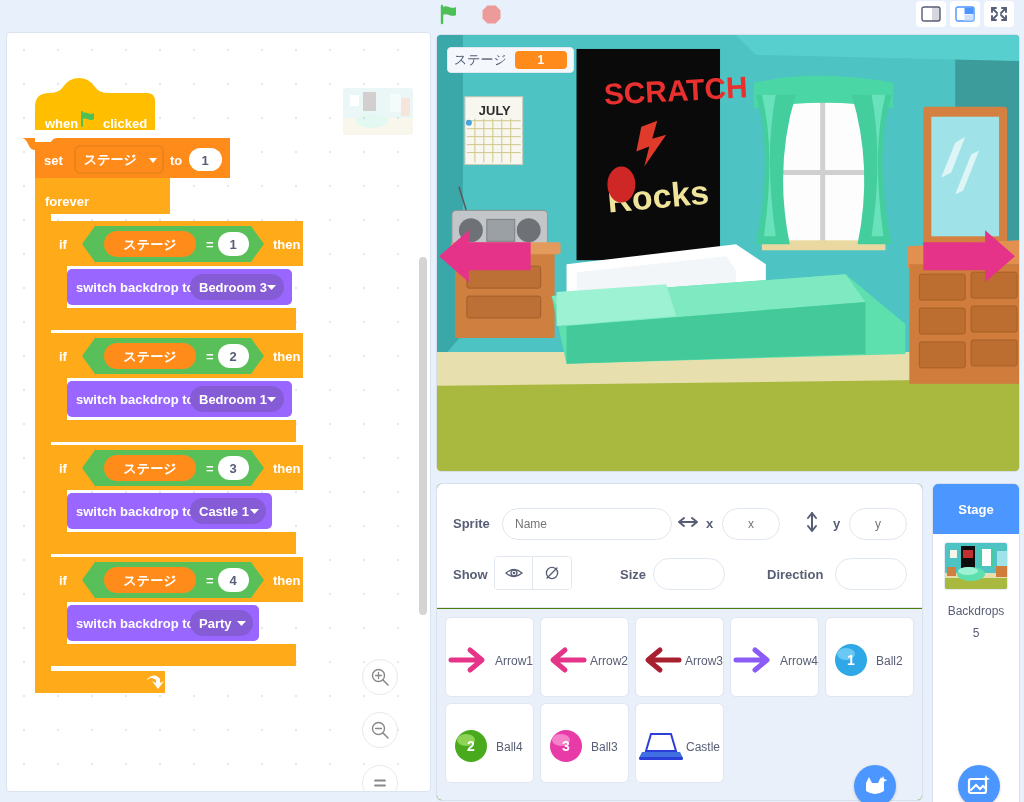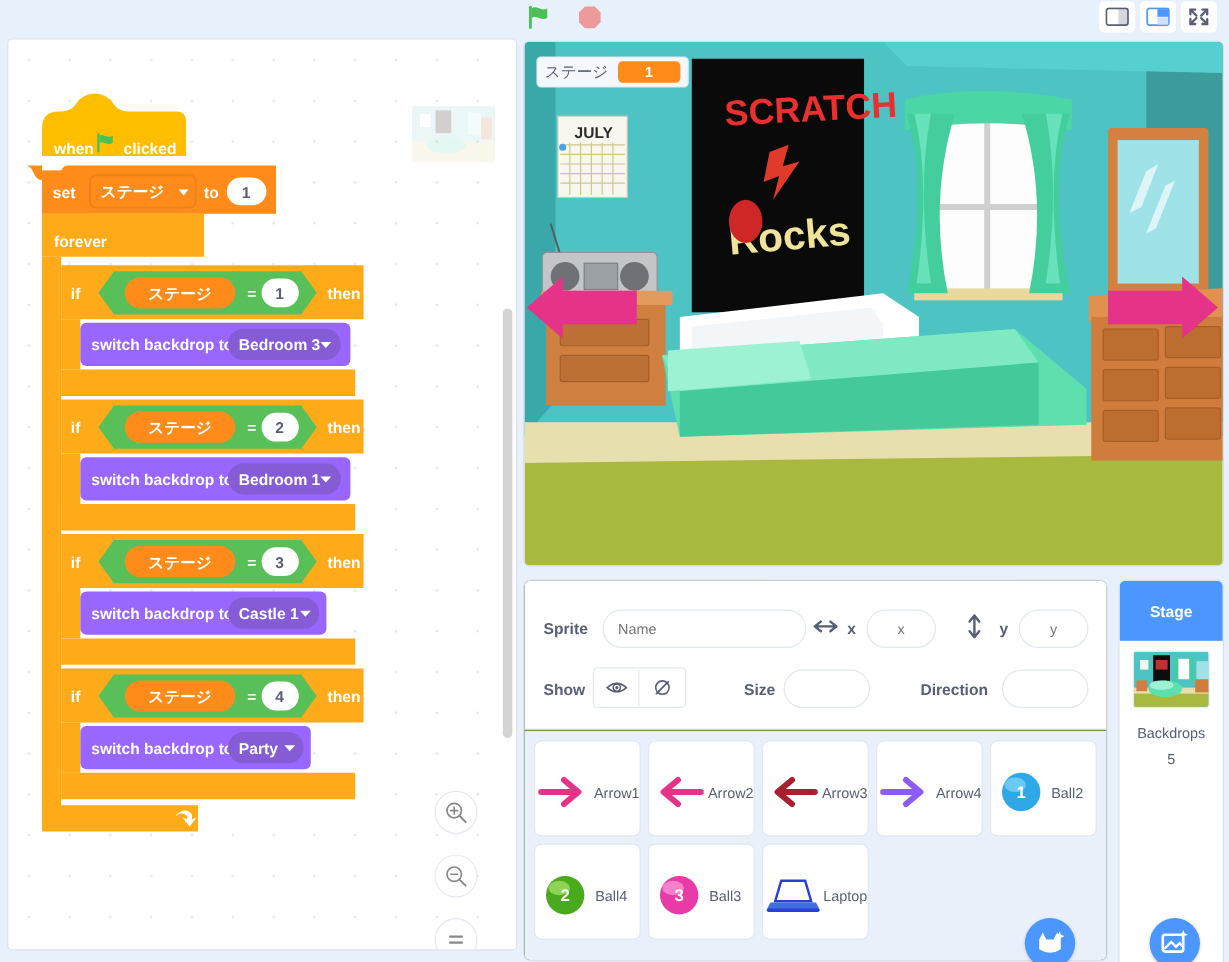--- a/index.html
+++ b/index.html
@@ -571,21 +571,21 @@
     </div>
 
     <div class="sprite-tile">
       <div class="thumb">
         <svg width="46" height="34" viewBox="0 0 46 34">
           <polygon points="13,5 33,5 38,22 8,22" fill="#ffffff" stroke="#2b3fd8" stroke-width="2"></polygon>
           <polygon points="4,23 42,23 45,29 1,29" fill="#3f6fe0"></polygon>
           <rect x="1" y="28" width="44" height="3" rx="1.5" fill="#2b3fd8"></rect>
         </svg>
       </div>
-      <div class="sname">Laptop</div>
+      <div class="sname">Castle</div>
     </div>
   </div>
 </div>
 
 <div id="stage-selector">
   <div id="stage-sel-header">Stage</div>
   <div id="stage-thumb">
     <svg width="64" height="48" viewBox="0 0 64 48">
       <rect width="64" height="48" fill="#4ec3c3"></rect>
       <rect x="0" y="32" width="64" height="16" fill="#a9b93f"></rect>

